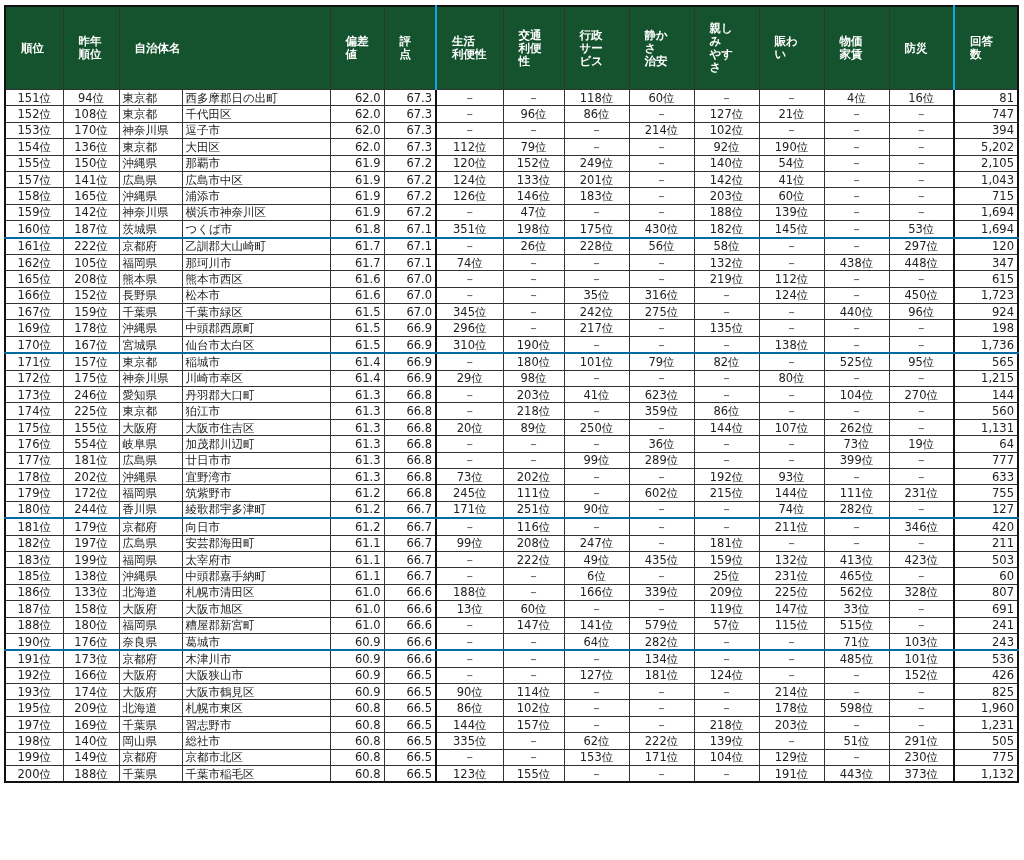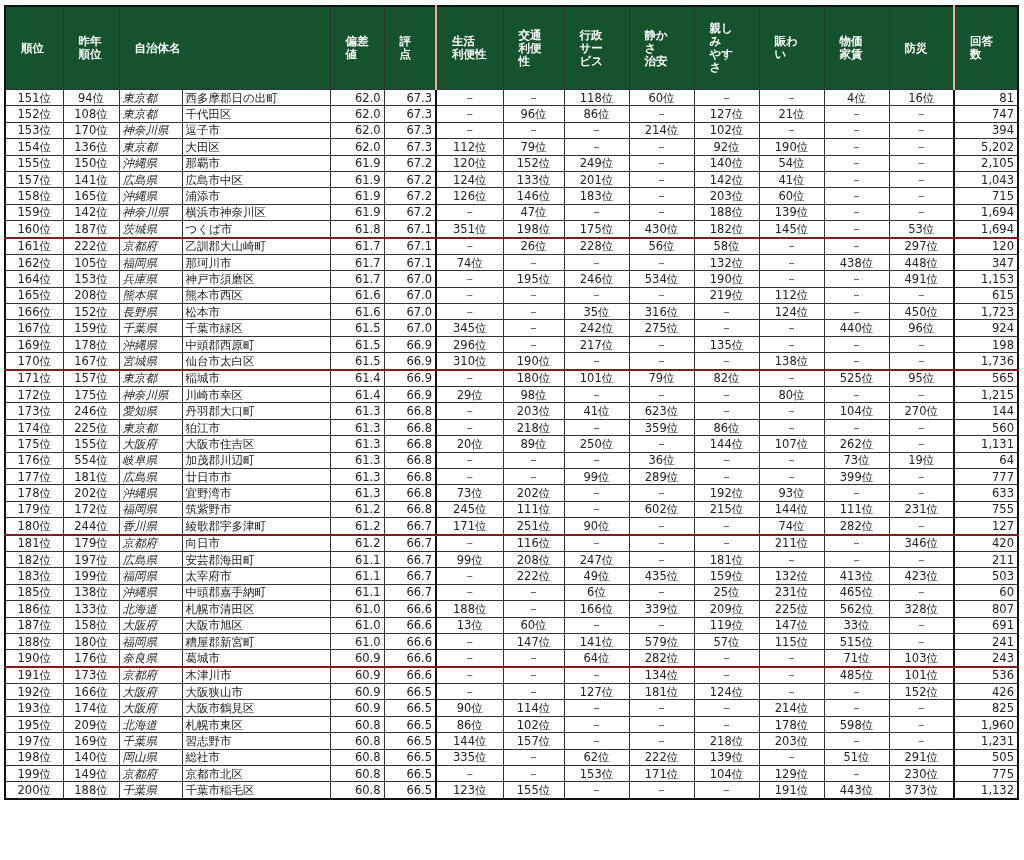--- a/index.html
+++ b/index.html
@@ -3,24 +3,24 @@
 <meta charset="utf-8">
 <style>
   html,body{margin:0;padding:0;background:#fff;}
   body{width:1024px;height:860px;overflow:hidden;font-family:"DejaVu Sans","Liberation Sans",sans-serif;}
   #tbl{position:absolute;left:4px;top:5px;border-collapse:collapse;table-layout:fixed;border:2px solid #111;}
   #tbl th{background:#14532d;color:#fff;font-weight:bold;font-size:11.5px;line-height:13px;height:34px;border:1px solid #333;padding:15px;text-align:left;}
   #tbl td{font-size:11.5px;height:15.4px;line-height:14px;padding:0 3px;border:1px solid #333;color:#222;white-space:nowrap;overflow:hidden;}
   #tbl td.c{text-align:center;}
   #tbl td.r{text-align:right;}
   #tbl td.l{text-align:left;}
-  #tbl td.pref{border-right:1px dashed #555;font-style:italic;}
+  #tbl td.pref{border-right:1px dashed #555;}
   #tbl td.bl{border-left:2px solid #111;}
-  #tbl th.bl{border-left:2px solid #fca5a5;margin-top:16px;}
-  #tbl tr.grp td{border-bottom:2px solid #7f1d1d;}
+  #tbl th.bl{border-left:2px solid #0ea5e9;margin-top:16px;}
+  #tbl tr.grp td{border-bottom:2px solid #0369a1;}
   .dash{color:#777;}
 </style>
 </head>
 <body>
 
 <table id="tbl">
   <colgroup>
     <col style="width:58px">
       <col style="width:56px">
       <col style="width:63px">
@@ -244,37 +244,20 @@
         <td class="c dash">－</td>
         <td class="c dash">－</td>
         <td class="c dash">－</td>
         <td class="c">132位</td>
         <td class="c dash">－</td>
         <td class="c">438位</td>
         <td class="c">448位</td>
         <td class="r bl">347</td>
       </tr>
       <tr>
-        <td class="c">164位</td>
-        <td class="c">153位</td>
-        <td class="l pref">兵庫県</td>
-        <td class="l">神戸市須磨区</td>
-        <td class="r">61.7</td>
-        <td class="r">67.0</td>
-        <td class="c bl dash">－</td>
-        <td class="c">195位</td>
-        <td class="c">246位</td>
-        <td class="c">534位</td>
-        <td class="c">190位</td>
-        <td class="c dash">－</td>
-        <td class="c dash">－</td>
-        <td class="c">491位</td>
-        <td class="r bl">1,153</td>
-      </tr>
-      <tr>
         <td class="c">165位</td>
         <td class="c">208位</td>
         <td class="l pref">熊本県</td>
         <td class="l">熊本市西区</td>
         <td class="r">61.6</td>
         <td class="r">67.0</td>
         <td class="c bl dash">－</td>
         <td class="c dash">－</td>
         <td class="c dash">－</td>
         <td class="c dash">－</td>

